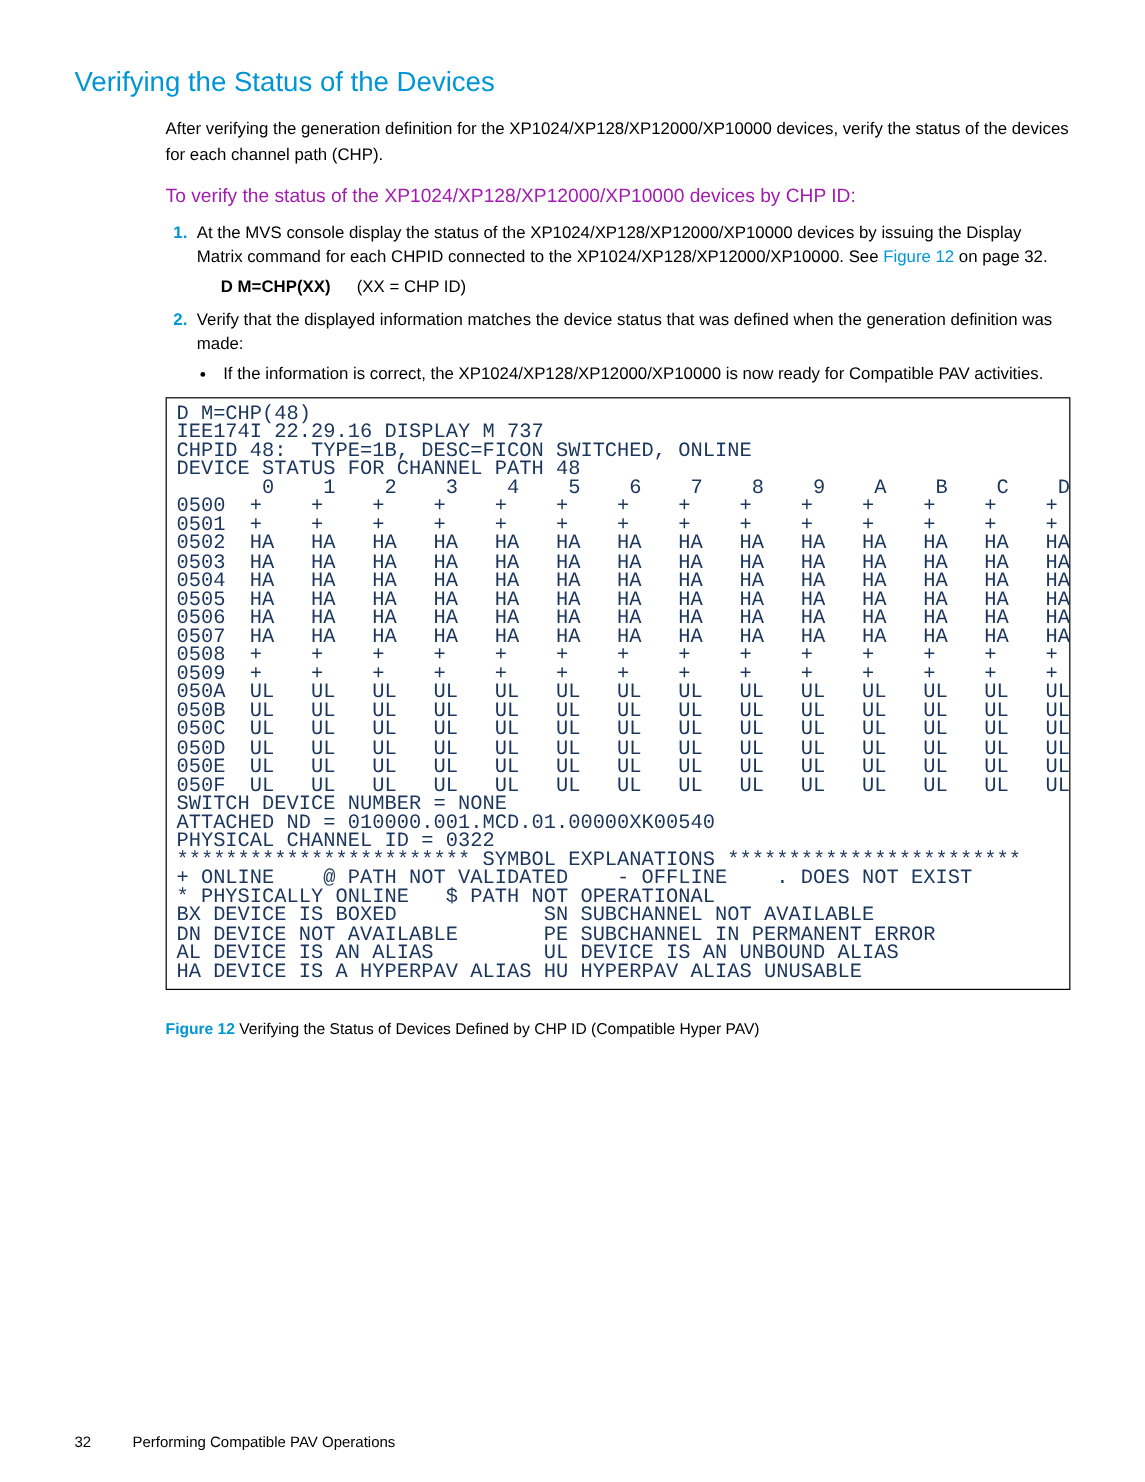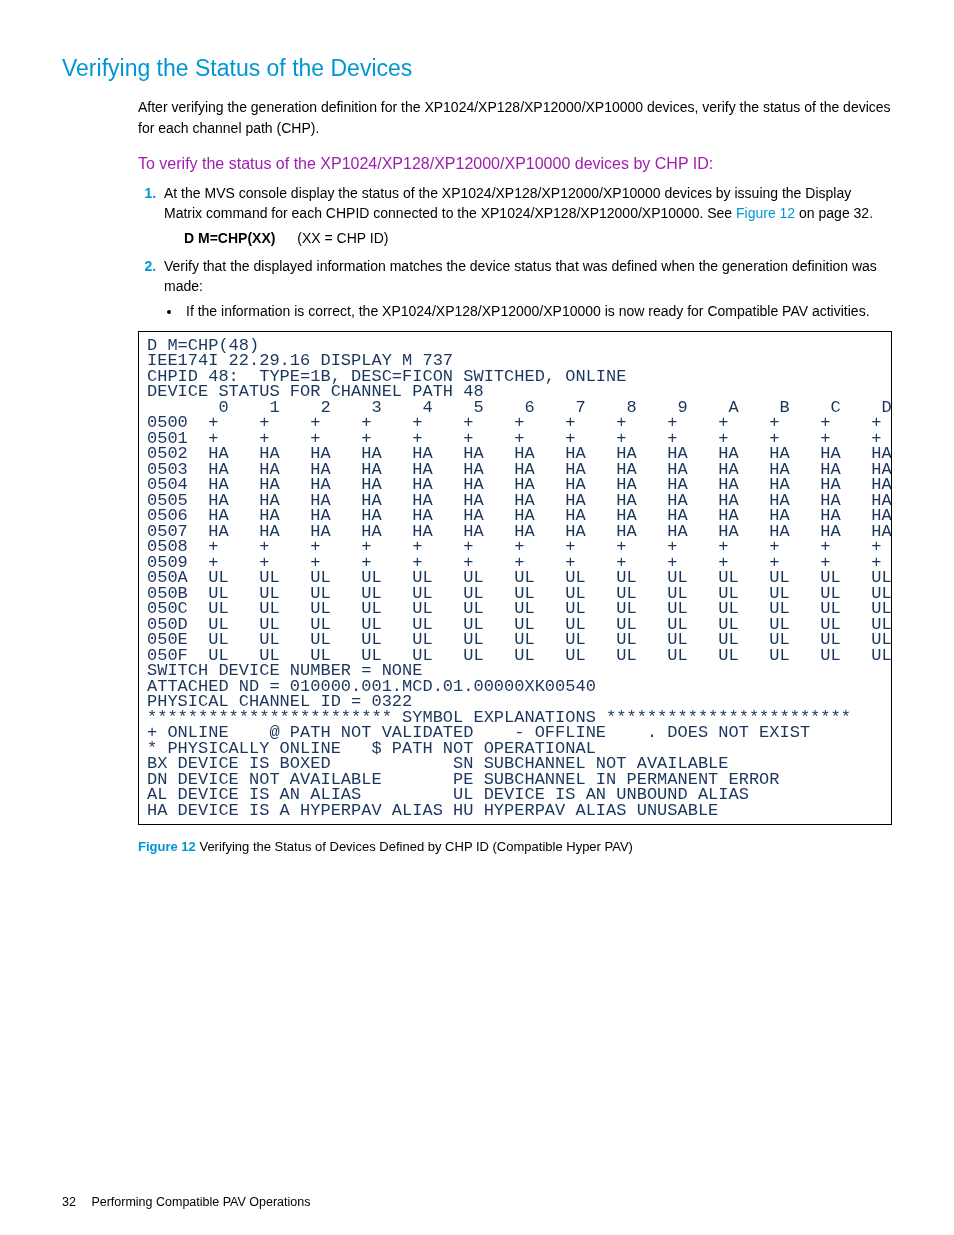--- a/index.html
+++ b/index.html
@@ -42,31 +42,31 @@
     padding:6px 8px 6px 8px;
     font-family:"Courier New",Courier,monospace;
     font-size:17px;
     line-height:15.5px;
     color:#1b365d;
     white-space:pre;
     overflow:hidden;
   }
   .fig-caption{
     margin-left:76px;
-    margin-top:13px;
+    margin-top:24px;
     font-size:13px;
   }
   .fig-label{color:#0096d6;font-weight:700;}
   .footer{
     position:absolute;
     bottom:24px;
     left:62px;
     font-size:12.5px;
   }
-  .footer .pn{margin-right:12px;}
+  .footer .pn{margin-right:31px;}
 </style>
 </head>
 <body>
 
 <div class="h2">Verifying the Status of the Devices</div>
 
 <div class="body-block">
   <p>After verifying the generation definition for the XP1024/XP128/XP12000/XP10000 devices, verify the status of the devices for each channel path (CHP).</p>
 
   <div class="h3">To verify the status of the XP1024/XP128/XP12000/XP10000 devices by CHP ID:</div>

